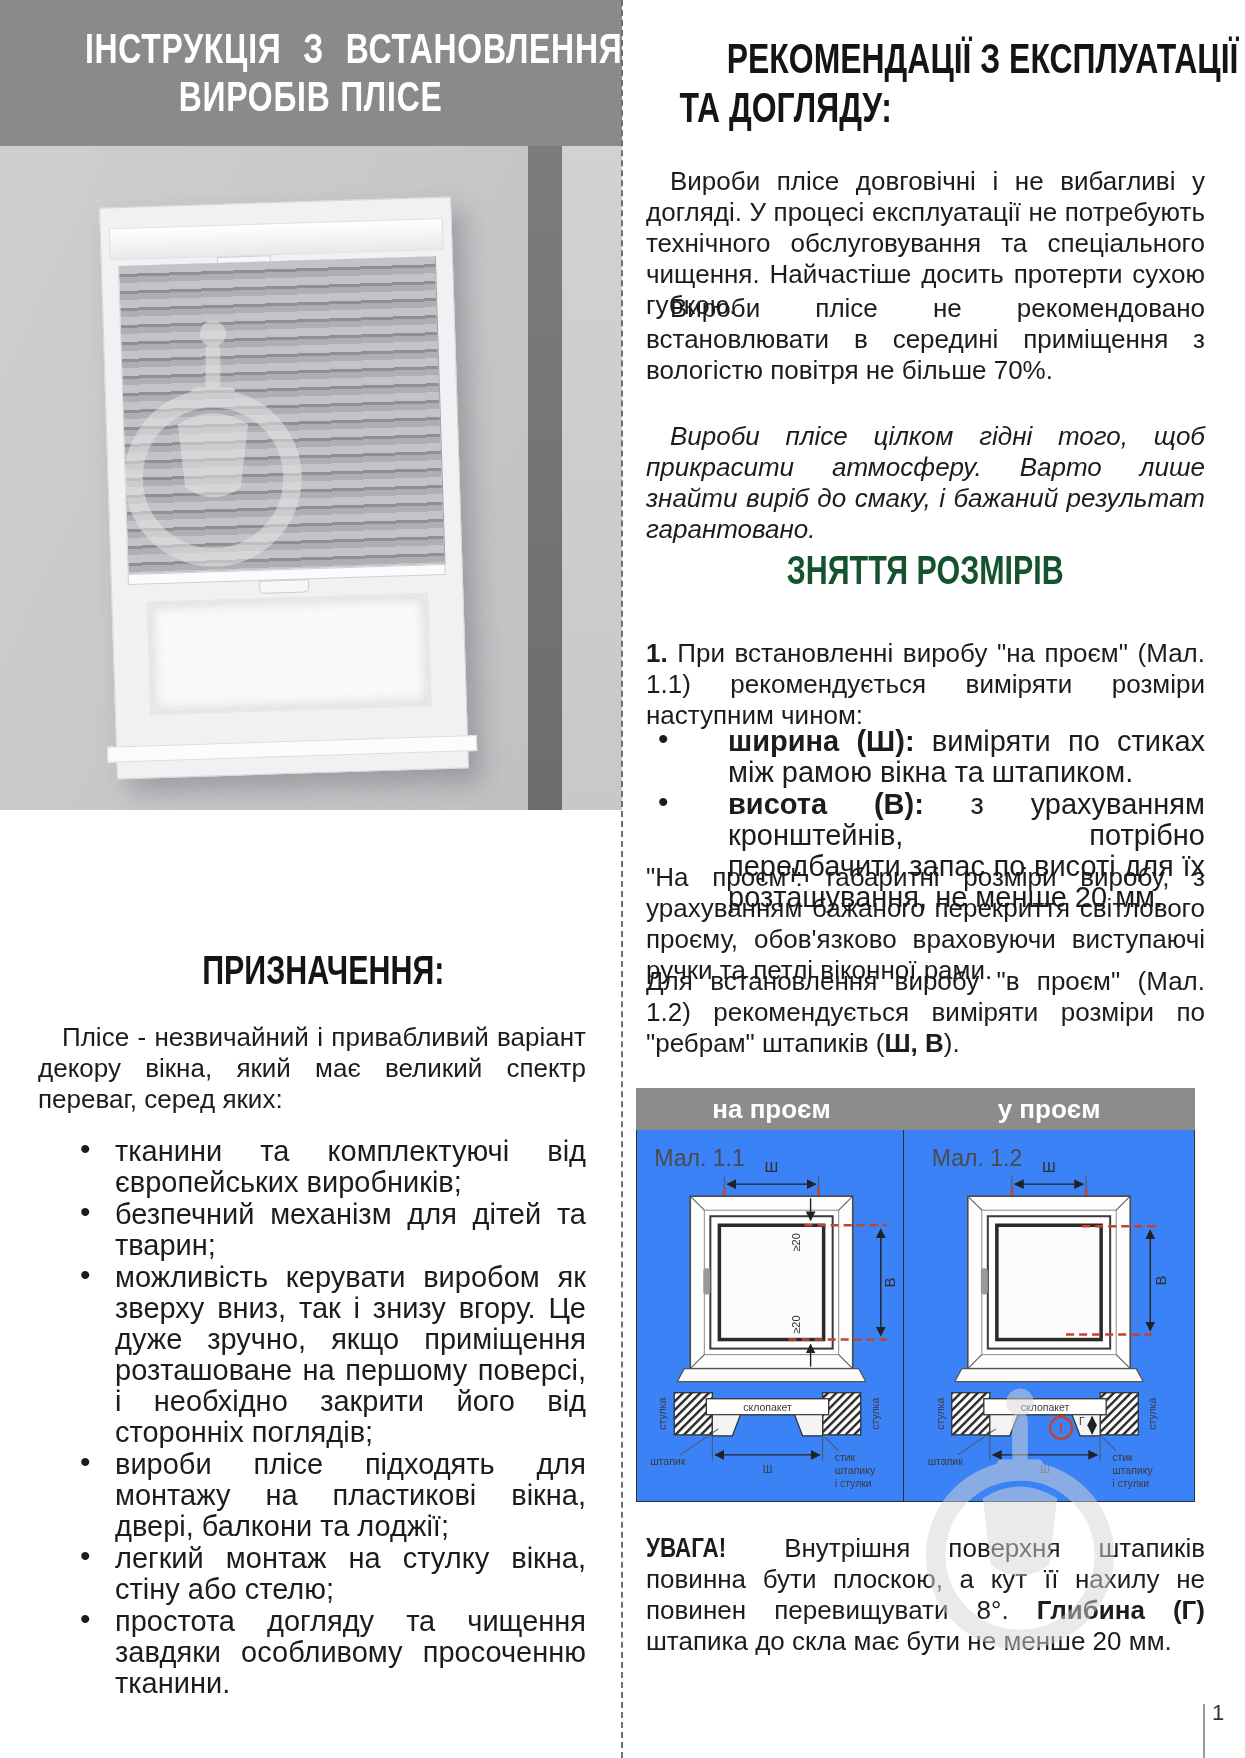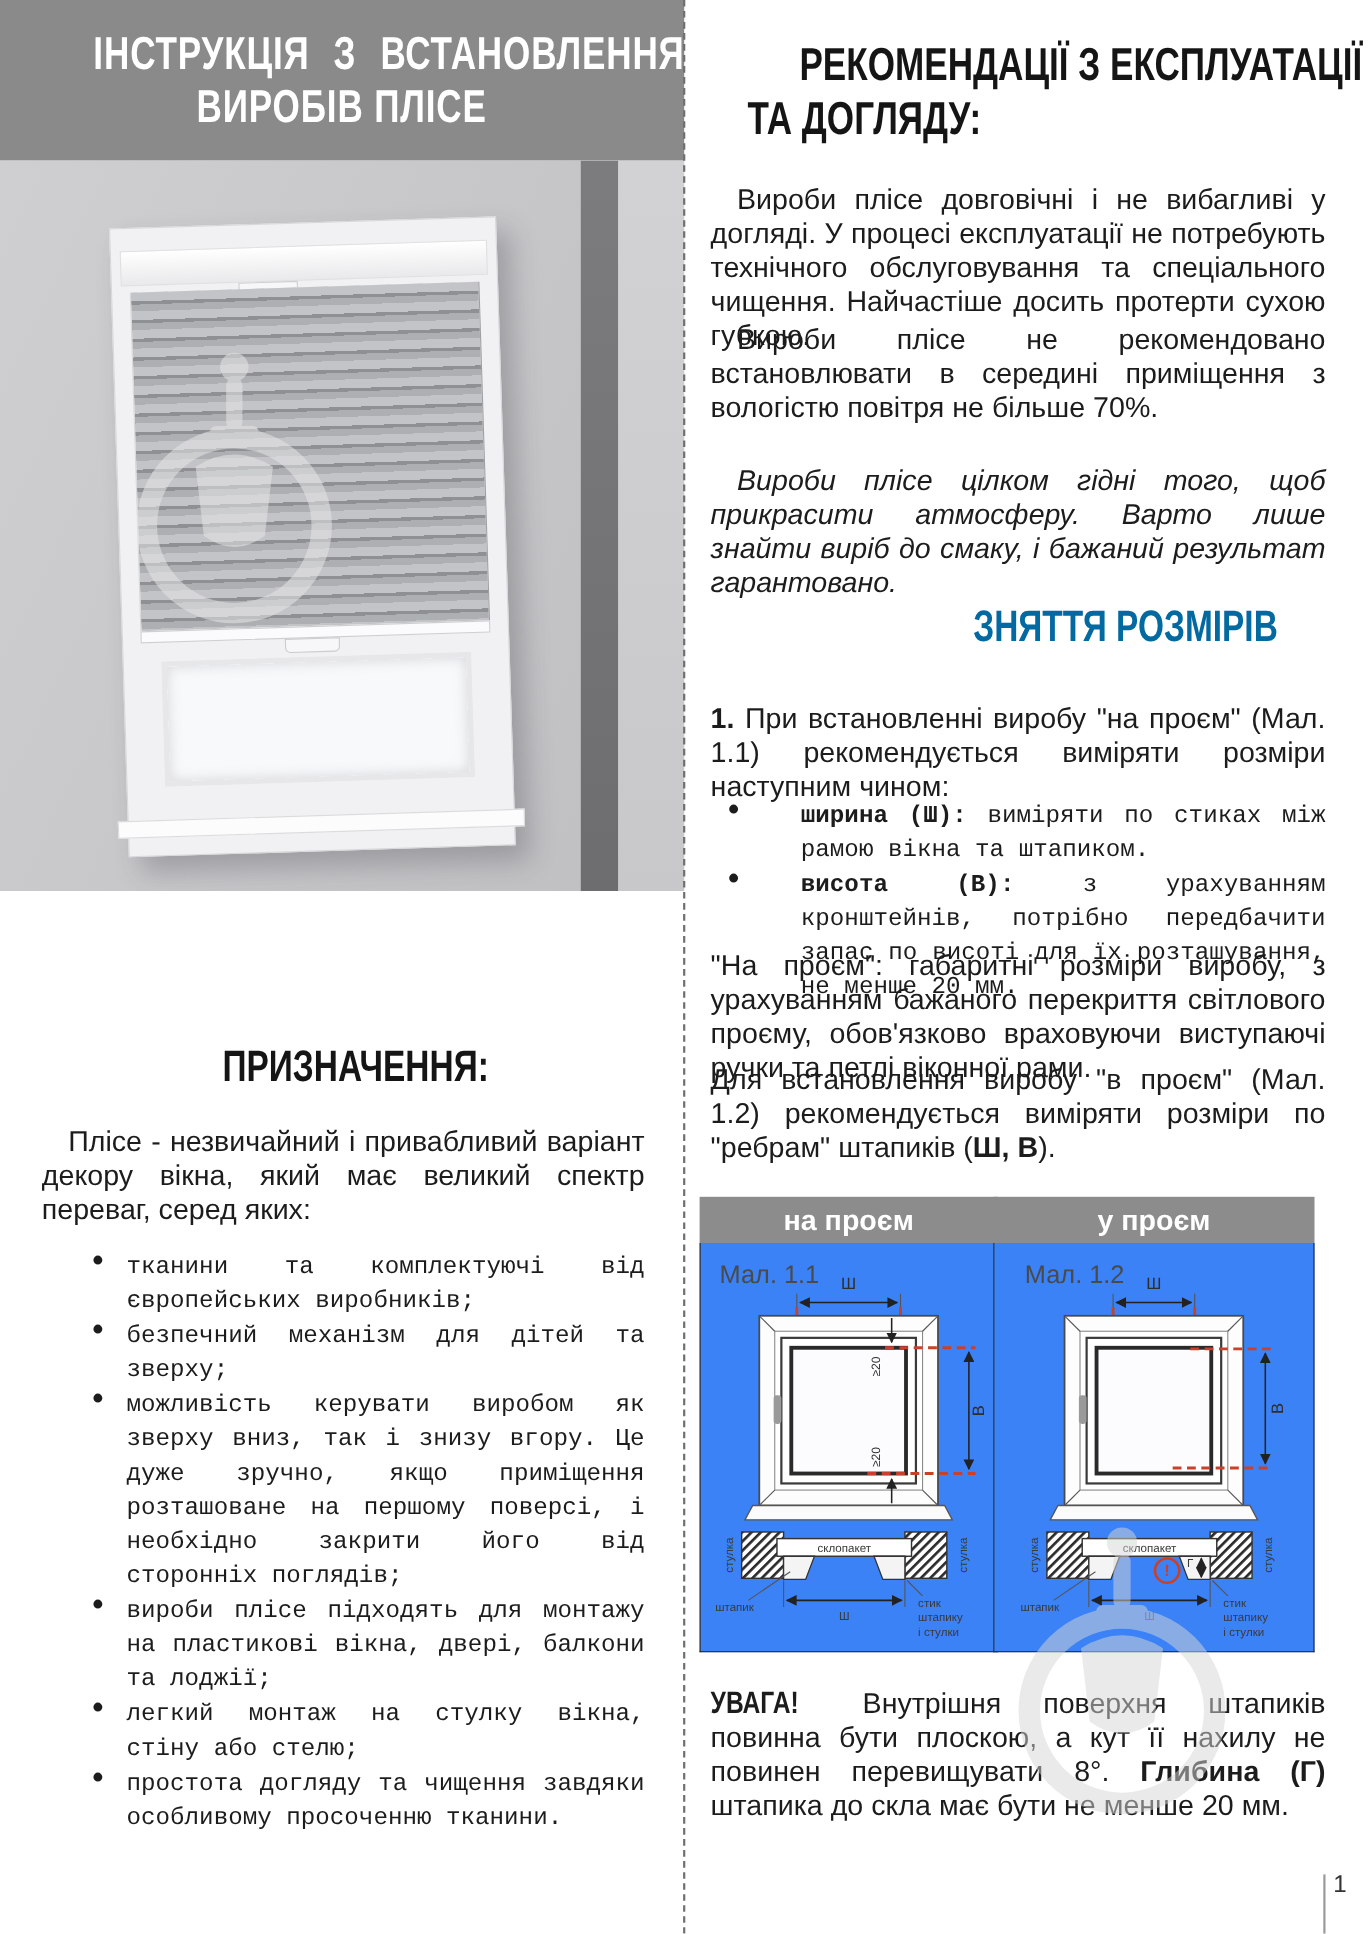--- a/index.html
+++ b/index.html
@@ -45,32 +45,32 @@
 
   .watermark{position:absolute; pointer-events:none; z-index:6;}
   .wm-photo{left:118px; top:160px; width:190px; height:268px; opacity:.55;}
   .wm-bottom{left:922px; top:1372px; width:196px; height:286px; opacity:.5;}
 
   .h2-black{position:absolute; width:100%; text-align:center; color:#151515;padding-left:24px;}
   .l-purpose-h{top:948px; left:0; width:622px; font-size:40px;}
   .l-intro{position:absolute; left:38px; top:1022px; width:548px; font-size:26px; line-height:31px;
            text-align:justify; text-indent:24px;}
   .l-bullets{position:absolute; left:38px; top:1136px; width:548px; list-style:none;}
-  .bullets li{position:relative; padding-left:77px; font-size:22px; line-height:31px;
-              text-align:justify; margin-bottom:1px;font-family:Liberation Mono, monospace;}
+  .bullets li{position:relative; padding-left:77px; font-size:29px; line-height:31px;
+              text-align:justify; margin-bottom:1px;}
   .bullets li::before{content:"\2022"; position:absolute; left:42px; top:-3px; font-size:30px;}
   .r-bullets li{padding-left:82px;}
   .r-bullets li::before{left:12px;}
 
   
   .r-col{position:absolute; left:646px; top:0; width:559px; height:1758px; z-index:2;}
   .r-abs{position:absolute; left:0; width:559px;}
   .r-title{top:34px; color:#151515;}
   .r-title .ln{font-size:42px; line-height:49px;}
-  .r-h2{top:548px; text-align:right; color:#0369a1; font-size:40px;}
+  .r-h2{top:548px; text-align:center; color:#14532d; font-size:40px;}
   .para{font-size:26px; line-height:31px; text-align:justify;}
   .ind{text-indent:24px;}
   .r-p1{top:166px;} .r-p2{top:293px;} .r-p3{top:421px; font-style:italic;}
   .r-step1{top:638px;}
   .r-list{top:726px; list-style:none;}
   .r-na{top:862px;} .r-v{top:966px;}
   .b{font-weight:bold;}
   .r-warning{top:1532px;}
   .warn-lead{display:inline-block; transform:scaleX(.8); transform-origin:left bottom;
              font-weight:bold; font-size:28px;}
@@ -132,21 +132,21 @@
       <circle cx="100" cy="186" r="86" fill="none" stroke="#e6e6e8" stroke-width="20"></circle>
     </svg>
   </div>
 
   <div class="h2-black l-purpose-h">
     <span class="cond">ПРИЗНАЧЕННЯ:</span>
   </div>
   <p class="l-intro para">Плісе - незвичайний і привабливий варіант декору вікна, який має великий спектр переваг, серед яких:</p>
   <ul class="l-bullets bullets">
     <li>тканини та комплектуючі від європейських виробників;</li>
-    <li>безпечний механізм для дітей та зверху;</li>
+    <li>безпечний механізм для дітей та тварин;</li>
     <li>можливість керувати виробом як зверху вниз, так і знизу вгору. Це дуже зручно, якщо приміщення розташоване на першому поверсі, і необхідно закрити його від сторонніх поглядів;</li>
     <li>вироби плісе підходять для монтажу на пластикові вікна, двері, балкони та лоджії;</li>
     <li>легкий монтаж на стулку вікна, стіну або стелю;</li>
     <li>простота догляду та чищення завдяки особливому просоченню тканини.</li>
   </ul>
 
   <div class="divider"></div>
 
   <div class="r-col">
 

